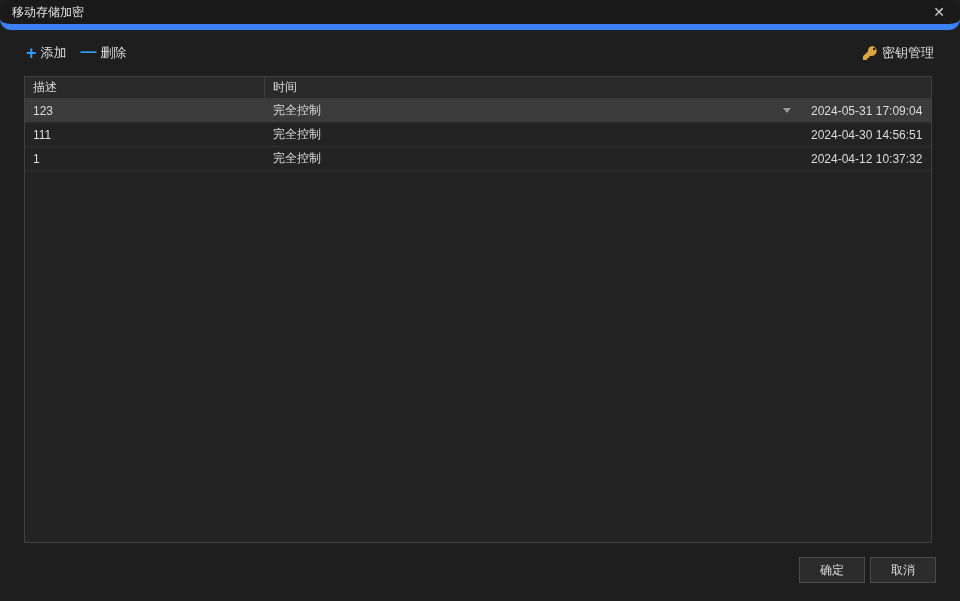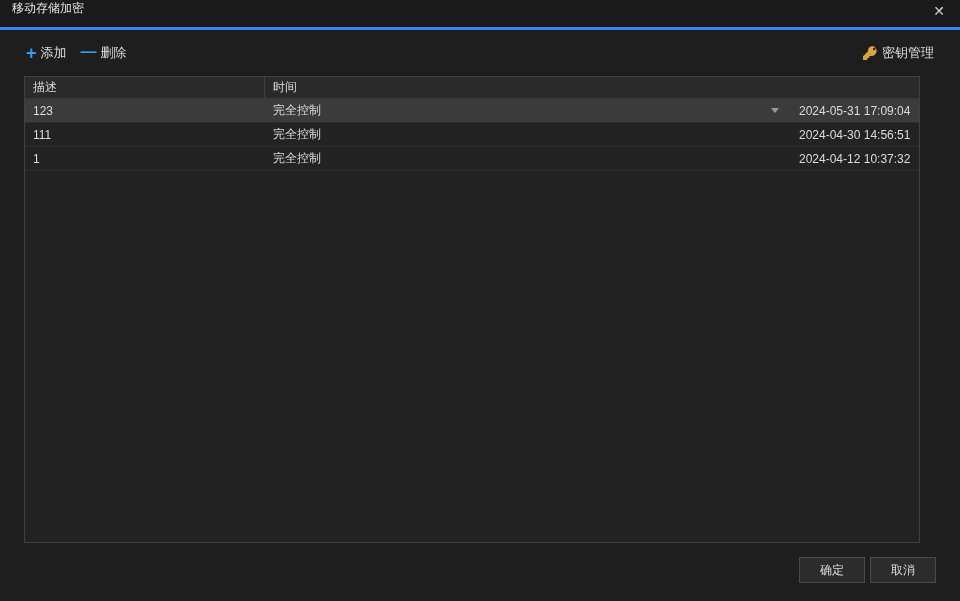--- a/index.html
+++ b/index.html
@@ -11,23 +11,25 @@
     font-size: 12px;
     display: flex;
     flex-direction: column;
   }
 
   
   .title-bar {
     height: 30px;
     background: #1a1a1a;
     display: flex;
+    align-items: center;
     justify-content: space-between;
     padding: 0 10px 0 12px;
-    border-bottom: 3px solid #3b82f6;
+    border-bottom: 6px solid #3b82f6;
+    border-radius: 11px;
   }
   .title-text { color: #e6e6e6; font-size: 12px; }
   .close-btn {
     width: 22px; height: 22px;
     display: flex; align-items: center; justify-content: center;
     color: #cfcfcf; font-size: 14px; cursor: pointer;
   }
 
   
   .toolbar {
@@ -45,21 +47,21 @@
   }
   .icon { display:inline-flex; align-items:center; justify-content:center; }
   .plus-icon { color:#2e9cff; font-size:18px; font-weight:bold; line-height:1; }
   .minus-icon { color:#2e9cff; font-size:16px; font-weight:bold; line-height:1; position:relative; top:-1px; }
   .key-icon { color:#d9a441; }
   .key-icon svg { display:block; }
 
   
   .table-wrap {
     flex: 1;
-    margin: 0 40px 14px 24px;
+    margin: 0 28px 14px 24px;
     border: 1px solid #404040;
     background: #232323;
     display: flex;
     flex-direction: column;
     overflow: hidden;
   }
   .thead {
     display: flex;
     background: #2a2a2a;
     border-bottom: 1px solid #3a3a3a;

